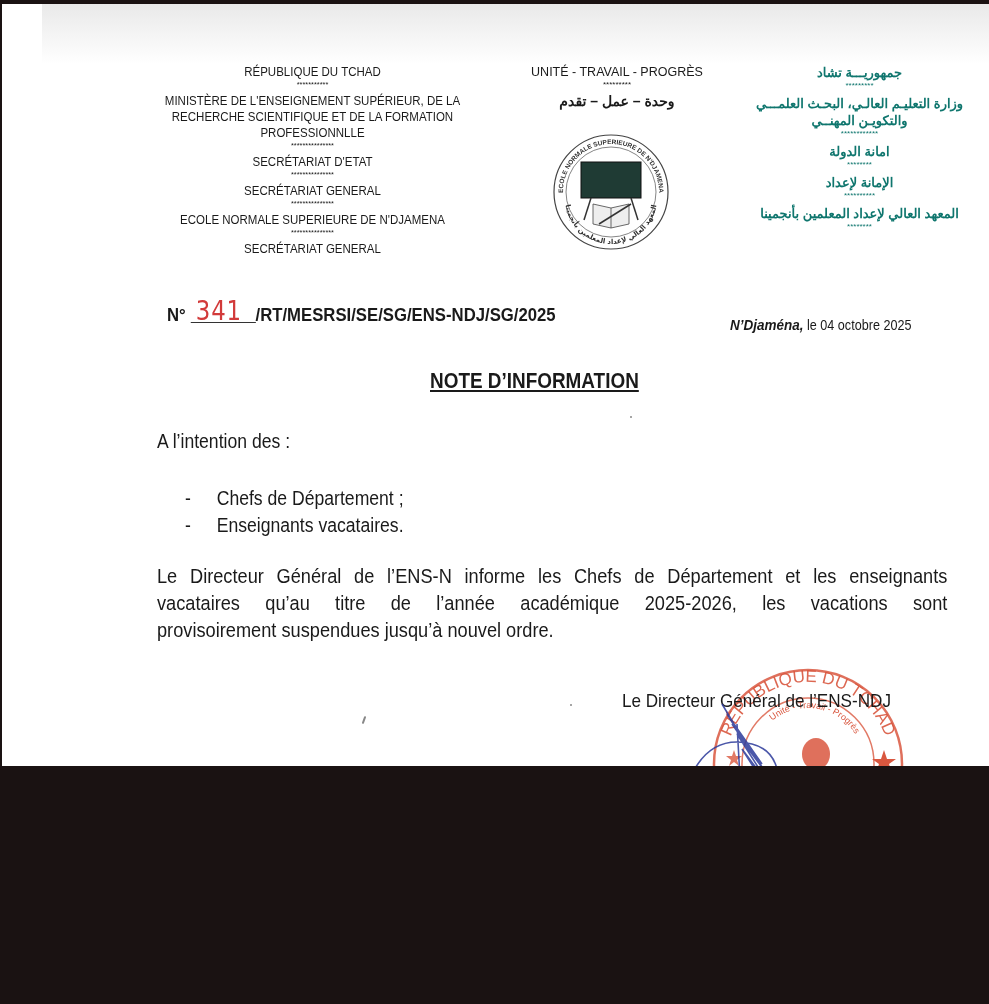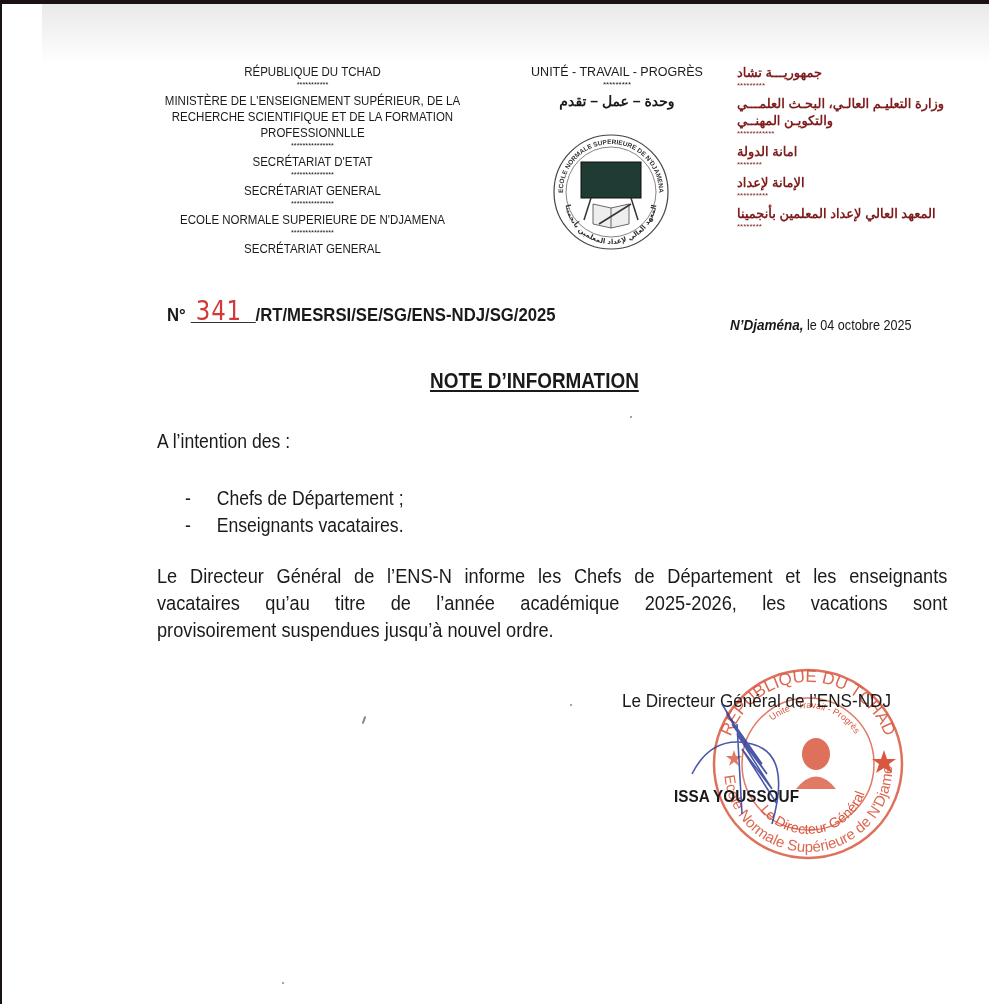--- a/index.html
+++ b/index.html
@@ -3,21 +3,21 @@
   <meta charset="utf-8">
   <style>
     html, body { margin: 0; padding: 0; }
     body {
       width: 989px; height: 1004px; overflow: hidden;
       background: #1a1212;
       font-family: "Liberation Sans", sans-serif;
       position: relative;
     }
     .page {
-      position: absolute; left: 2px; top: 4px; width: 987px; height: 1000px;
+      position: absolute; left: 2px; top: 4px; width: 987px; height: 762px;
       background: #ffffff;
       overflow: hidden;
     }
     .page-shade {
       position: absolute; left: 40px; top: 0; right: 0; height: 60px;
       background: linear-gradient(to bottom, #e9e9e9 0%, #f4f4f4 50%, #ffffff 100%);
     }
     .hdr-left {
       position: absolute; left: 138px; top: 60px; width: 345px;
       text-align: center; color: #1a1a1a; font-size: 12.5px; line-height: 16px;
@@ -29,21 +29,21 @@
       position: absolute; left: 520px; top: 60px; width: 190px;
       text-align: center; color: #1a1a1a; font-size: 12.5px; line-height: 16px;
     }
     .hdr-mid .stars { font-size: 8px; line-height: 9px; }
     .hdr-mid .ar { font-size: 14px; font-weight: bold; direction: rtl; margin-top: 4px; }
     .logo {
       position: absolute; left: 549px; top: 128px; width: 120px; height: 120px;
     }
     .hdr-right {
       position: absolute; left: 735px; top: 60px; width: 245px;
-      text-align: left; color: #7f1d1d; font-size: 13px; line-height: 17px; font-weight: bold;
+      text-align: center; color: #0f766e; font-size: 13px; line-height: 17px; font-weight: bold;
       direction: rtl;
     }
     .hdr-right .stars { font-size: 8px; line-height: 9px; font-weight: normal; margin-bottom: 5px; direction: ltr; }
     .ref {
       position: absolute; left: 165px; top: 298px; font-size: 19px; font-weight: bold; color: #1a1a1a;
       transform: scaleX(0.88); transform-origin: left top; white-space: nowrap;
     }
     .ref .num-blank {
       display: inline-block; width: 74px; border-bottom: 1.5px solid #333; position: relative; height: 20px; vertical-align: -2px;
     }

